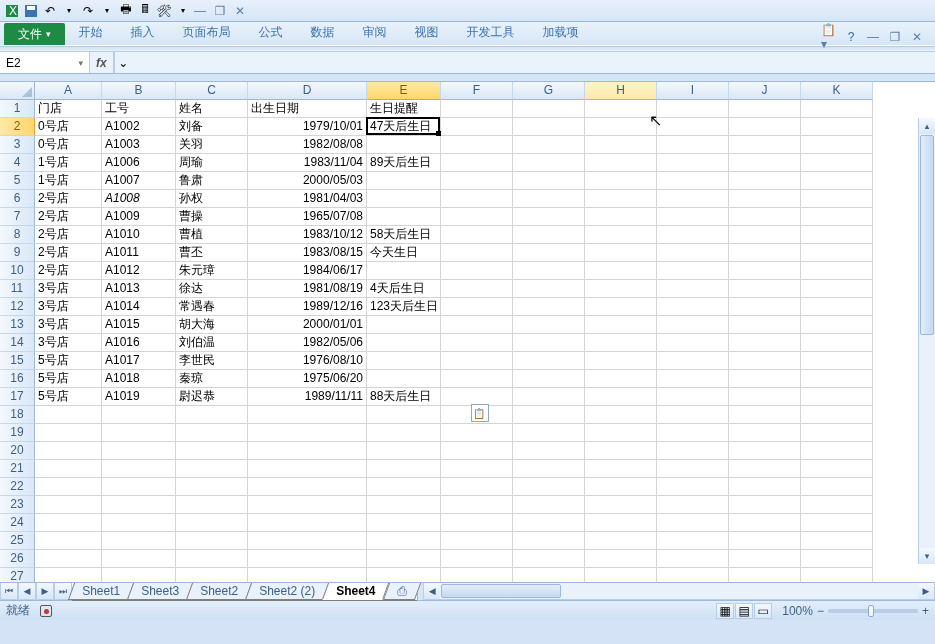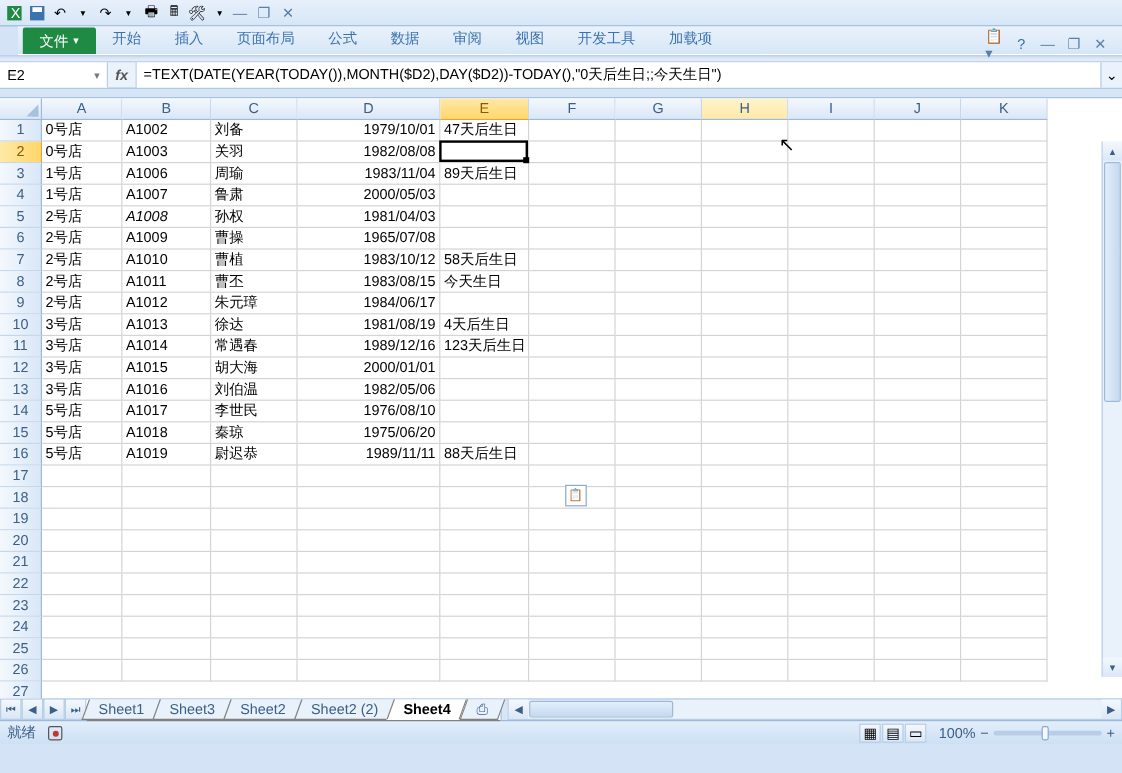--- a/index.html
+++ b/index.html
@@ -5,21 +5,21 @@
 * { margin: 0; padding: 0; box-sizing: border-box; font-family: SimSun, "Microsoft YaHei", Arial, sans-serif; font-size: 12px; }
 body { background: #d4e3f5; overflow: hidden; width: 935px; height: 644px; }
 
 .title-bar { height: 22px; background: linear-gradient(#e8f0fb,#d6e6f7); display: flex; align-items: center; padding: 0 4px; border-bottom: 1px solid #9db9d9; }
 .title-bar .qat { display: flex; gap: 3px; align-items: center; }
 .title-bar .qat .ic { width: 16px; height: 16px; display: flex; align-items: center; justify-content: center; cursor: pointer; }
 .title-bar .title { flex: 1; text-align: center; color: #3b73af; }
 .title-bar .win-controls { display: flex; gap: 2px; }
 .title-bar .win-controls .ic { width: 18px; height: 16px; display: flex; align-items: center; justify-content: center; color: #5b7fa6; cursor: pointer; }
 
-.ribbon-tabs { height: 24px; background: linear-gradient(#eaf2fb,#d6e6f7); display: flex; align-items: flex-end; padding: 0 4px; border-bottom: 1px solid #fff; margin-left: 15px; }
+.ribbon-tabs { height: 24px; background: linear-gradient(#eaf2fb,#d6e6f7); display: flex; align-items: flex-end; padding: 0 4px; border-bottom: 1px solid #fff; }
 .file-tab { background: #1f8a44; color: #fff; padding: 3px 14px; height: 22px; display: flex; align-items: center; gap: 4px; border-radius: 2px 2px 0 0; font-size: 13px; }
 .file-tab .drop { font-size: 9px; }
 .ribbon-tabs .tab { padding: 4px 14px; color: #3b73af; cursor: pointer; }
 .ribbon-tabs .spacer { flex: 1; }
 .ribbon-tabs .help { display: flex; gap: 6px; padding-right: 6px; }
 .ribbon-tabs .help .ic { width: 16px; height: 16px; display: flex; align-items: center; justify-content: center; color: #5b7fa6; cursor: pointer; }
 
 .divider { height: 6px; background: linear-gradient(#d0e0f2,#e8f0fb); border-top: 1px solid #b8cde6; border-bottom: 1px solid #b8cde6; }
 
 .formula-bar { height: 22px; background: #eaf2fb; display: flex; align-items: stretch; border-bottom: 1px solid #9db9d9; }
@@ -135,23 +135,20 @@
 
 <div class="divider"></div>
 
 <div class="formula-bar">
   <div class="name-box">
     <span>E2</span>
     <span class="drop">▾</span>
   </div>
   <div class="fx-btns">
     <span class="fx">fx</span>
-  </div>
-  <div class="formula-input">
-    <span>=TEXT(DATE(YEAR(TODAY()),MONTH($D2),DAY($D2))-TODAY(),"0天后生日;;今天生日")</span>
   </div>
   <div class="formula-expand">⌄</div>
 </div>
 <div class="formula-bar-sep"></div>
 
 <div class="grid-area">
   <div class="grid-top">
     <div class="select-all"></div>
     <div class="col-headers" id="col-headers">
         <div class="col-h" style="width: 67px;">A</div>
@@ -192,20 +189,33 @@
         <div class="row-h">21</div>
         <div class="row-h">22</div>
         <div class="row-h">23</div>
         <div class="row-h">24</div>
         <div class="row-h">25</div>
         <div class="row-h">26</div>
         <div class="row-h">27</div>
       </div>
     <div class="cells" id="cells">
         <div class="row">
+          <div class="cell" style="width: 67px;">门店</div>
+          <div class="cell" style="width: 74px;">工号</div>
+          <div class="cell" style="width: 72px;">姓名</div>
+          <div class="cell" style="width: 119px;">出生日期</div>
+          <div class="cell" style="width: 74px;">生日提醒</div>
+          <div class="cell" style="width: 72px;"></div>
+          <div class="cell" style="width: 72px;"></div>
+          <div class="cell" style="width: 72px;"></div>
+          <div class="cell" style="width: 72px;"></div>
+          <div class="cell" style="width: 72px;"></div>
+          <div class="cell" style="width: 72px;"></div>
+        </div>
+        <div class="row">
           <div class="cell" style="width: 67px;">0号店</div>
           <div class="cell" style="width: 74px;">A1002</div>
           <div class="cell" style="width: 72px;">刘备</div>
           <div class="cell right" style="width: 119px;">1979/10/01</div>
           <div class="cell" style="width: 74px;">47天后生日</div>
           <div class="cell" style="width: 72px;"></div>
           <div class="cell" style="width: 72px;"></div>
           <div class="cell" style="width: 72px;"></div>
           <div class="cell" style="width: 72px;"></div>
           <div class="cell" style="width: 72px;"></div>

